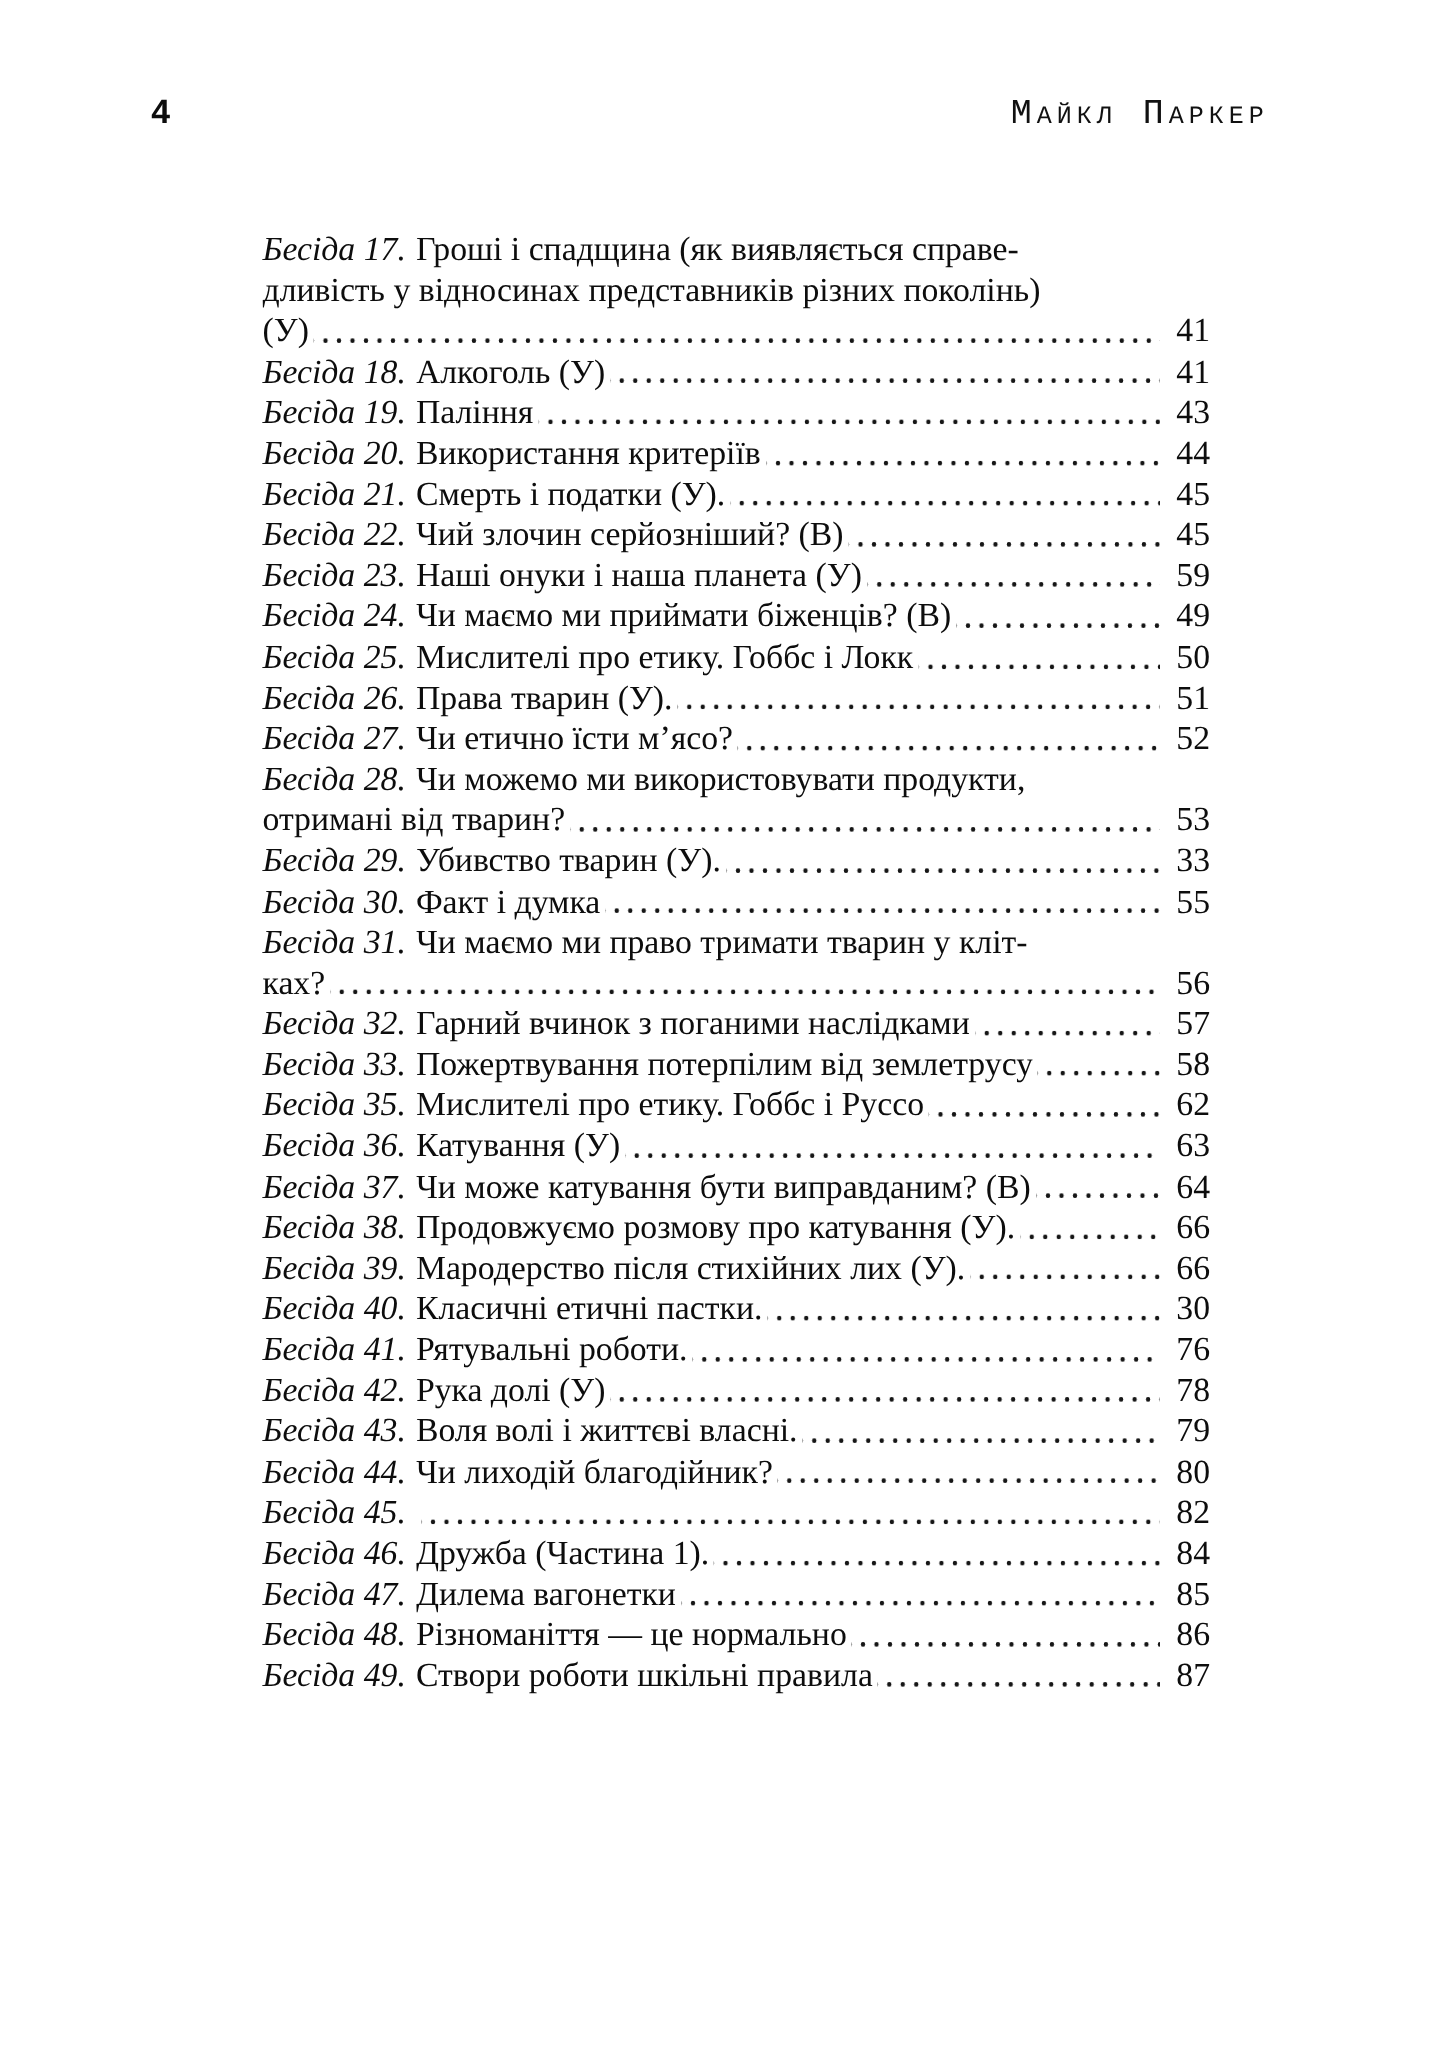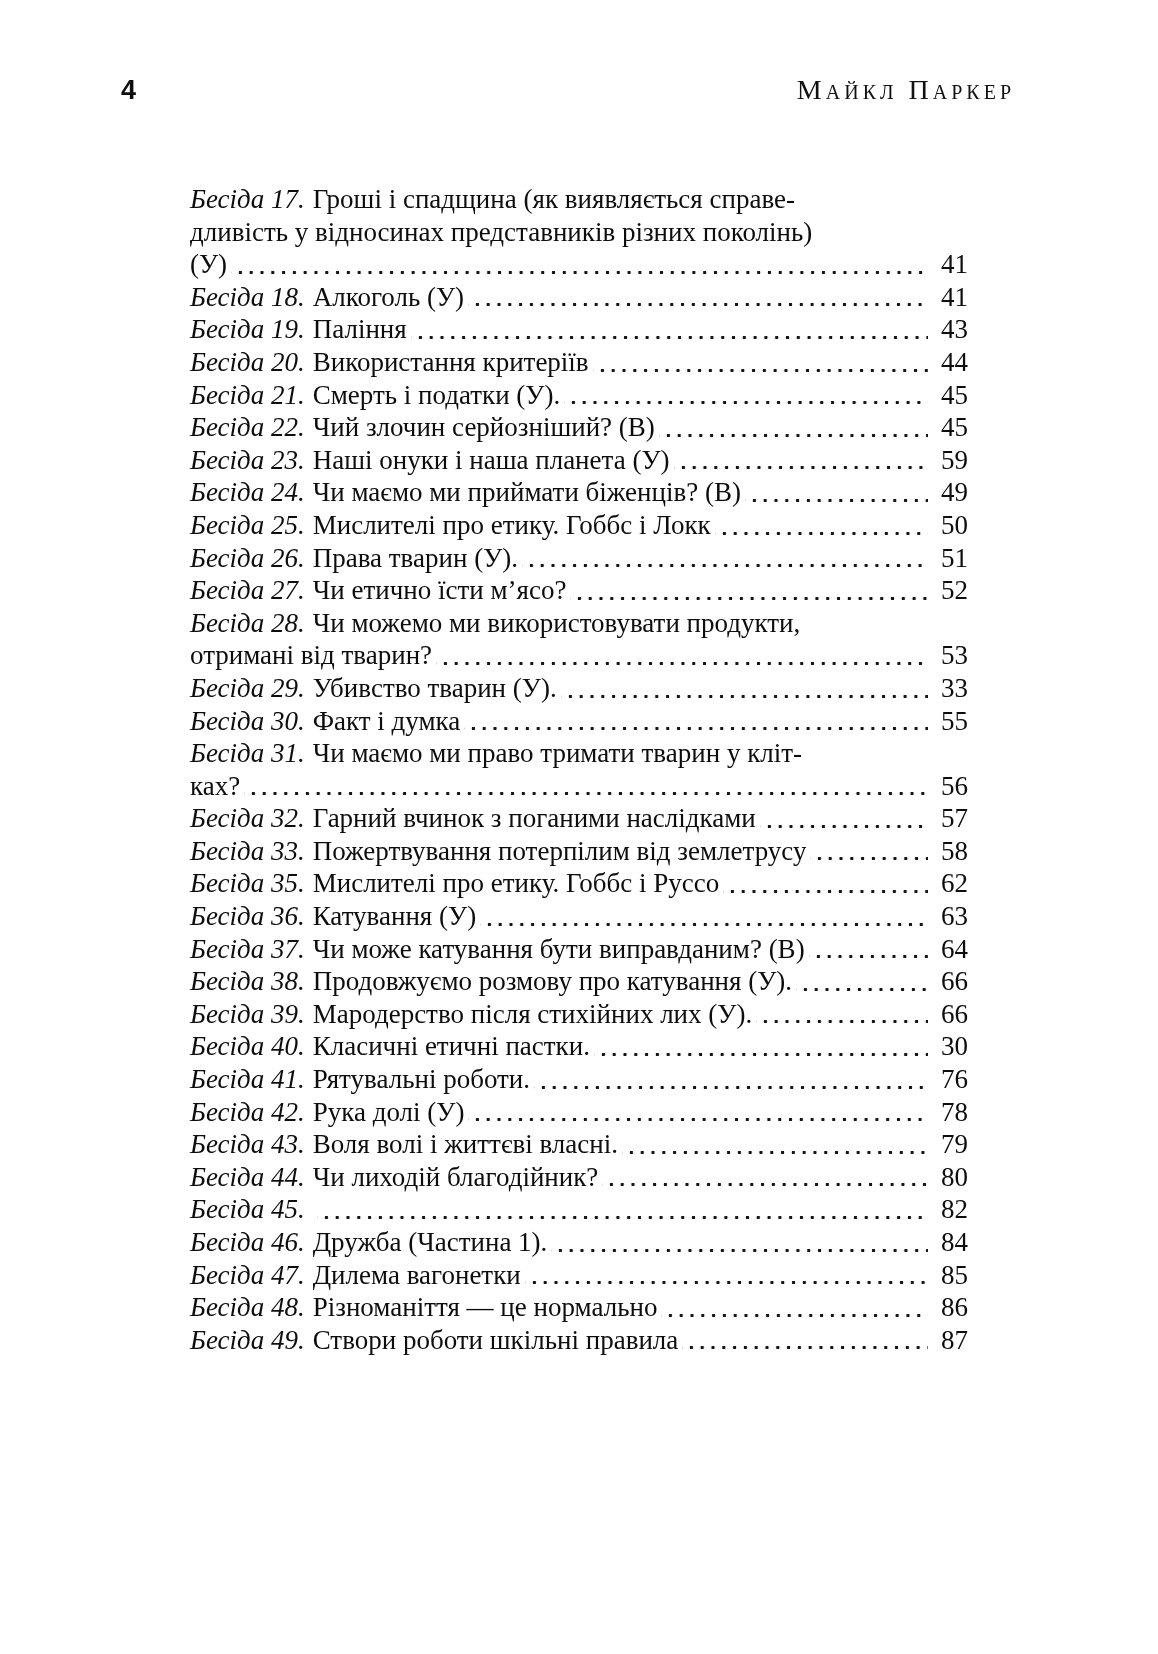--- a/index.html
+++ b/index.html
@@ -22,40 +22,41 @@
   }
   .folio {
     margin-left: 121px;
     font-family: "Liberation Sans", sans-serif;
     font-weight: bold;
     font-size: 27px;
     letter-spacing: 0;
   }
   .running-title {
     margin-right: 143px;
-    font-family: Liberation Serif, serif;
+    font-family: Liberation Mono, monospace;
     font-variant: small-caps;
     font-size: 28px;
     font-weight: 400;
     letter-spacing: 4px;
     color: #111;
   }
   .toc {
     position: absolute;
     top: 183px;
     left: 190px;
     width: 778px;
   }
   .entry { margin: 0; padding: 0; }
   .entry-line {
     display: flex;
     align-items: flex-end;
     line-height: 32.6px;
     font-size: 27px;
     white-space: nowrap;
+    margin-left: 20px;
   }
   .entry-label {
     font-style: italic;
     padding-right: 8px;
     flex: 0 0 auto;
   }
   .entry-text { flex: 0 1 auto; overflow: hidden; }
   .leader {
     flex: 1 1 auto;
     min-width: 14px;

